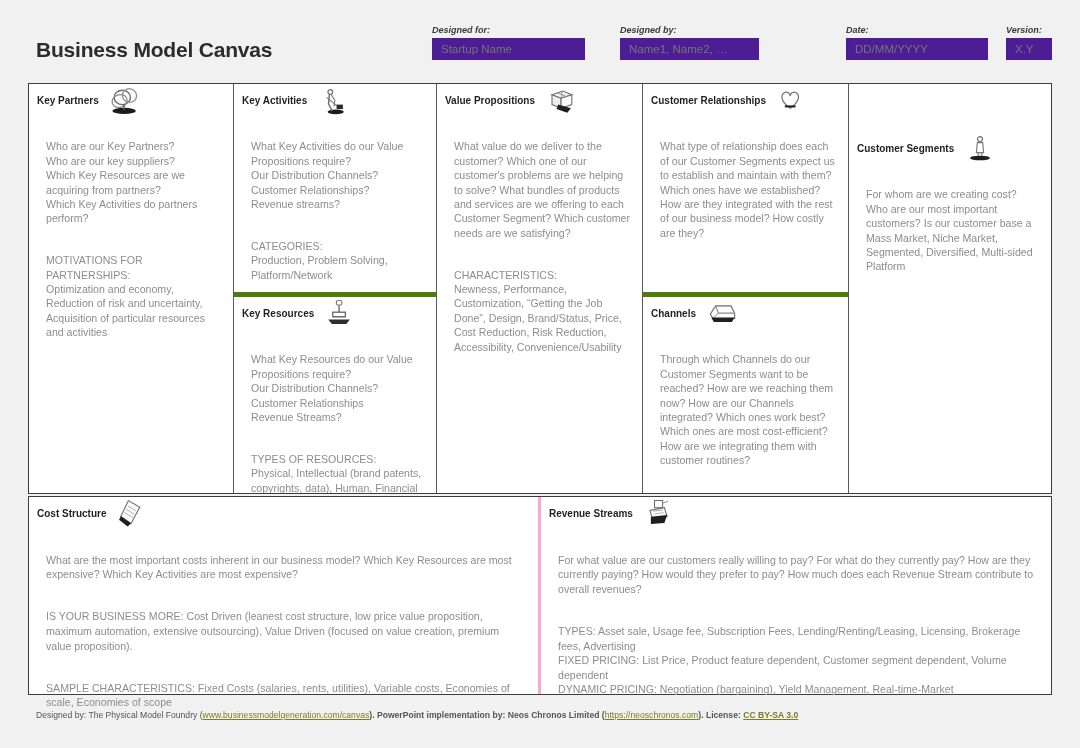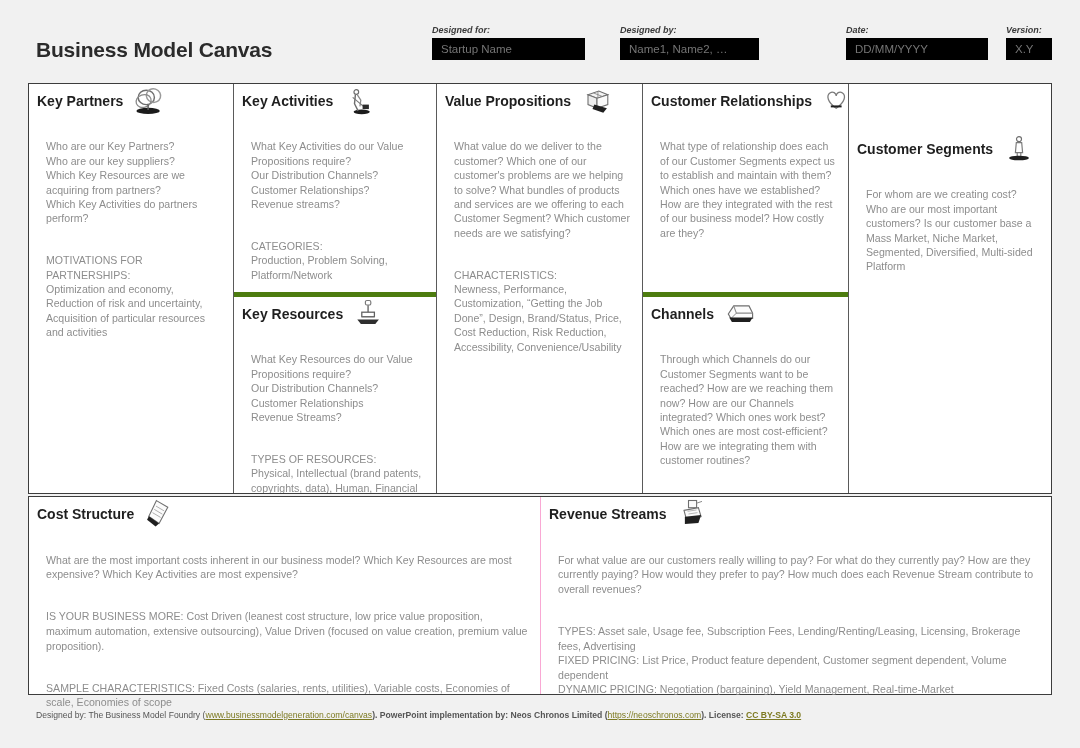--- a/index.html
+++ b/index.html
@@ -19,21 +19,21 @@
     position: absolute; left: 36px; top: 38px;
     font-size: 21px; font-weight: bold; color: #2b2b2b;
     letter-spacing: -0.2px;
   }
   .hfield { position: absolute; }
   .hfield .hlabel {
     font-size: 9px; font-style: italic; font-weight: bold;
     color: #3a3a3a; display: block; margin-bottom: 3px;
   }
   .hfield .hinput {
-    background: #000000; border: none;
+    background: #4c1d95; border: none;
     height: 22px; line-height: 22px;
     font-size: 11.5px; color: #8a8a8a;
     padding-left: 9px; display: block;
     font-family: "Liberation Sans", sans-serif;
     outline: none;
   }
   #f-designedfor { left: 432px; top: 25px; }
   #f-designedfor .hinput { width: 153px; }
   #f-designedby { left: 620px; top: 25px; }
   #f-designedby .hinput { width: 139px; }
@@ -69,21 +69,21 @@
   }
   .cell.half-top { height: 213px; border-bottom: 5px solid #4d7c0f; }
   .cell.half-bot { height: 196px; }
   .cell.full { height: 100%; }
 
   .cell-head {
     display: flex; align-items: flex-start;
     margin-bottom: 10px; height: 22px;
   }
   .cell-title {
-    font-size: 14px; font-weight: bold; color: #1f1f1f;
+    font-size: 10px; font-weight: bold; color: #1f1f1f;
     line-height: 16px; white-space: nowrap;
   }
   .cell-icon {
     margin-left: 8px; margin-top: -7px;
     width: 36px; height: 30px; flex: 0 0 auto;
     display: block;
   }
   .cell-body {
     font-size: 10.6px; line-height: 14.4px;
     color: #8d8d8d; padding-left: 9px;
@@ -93,21 +93,21 @@
   .cell-body p + p { margin-top: 13px; }
 
   
   .grid-bottom {
     position: absolute; left: 28px; top: 496px;
     width: 1024px; height: 199px;
     border: 1.5px solid #3d3d3d;
     background: #ffffff;
     display: flex;
   }
-  .bcol { height: 100%; border-right: 1px solid #f9a8d4; padding: 9px 12px 6px 8px; }
+  .bcol { height: 100%; border-right: 3px solid #f9a8d4; padding: 9px 12px 6px 8px; }
   .bcol:last-child { border-right: none; }
   .bcol-cost { width: 512px; }
   .bcol-rev  { width: 510px; }
   .bcol .cell-body { font-size: 10.6px; line-height: 14.6px; }
 
   
   .footer {
     position: absolute; left: 36px; top: 710px;
     font-size: 8.6px; color: #555555;
     font-weight: bold;
@@ -315,16 +315,16 @@
       <div class="cell-body">
         <p>For what value are our customers really willing to pay? For what do they currently pay? How are they currently paying? How would they prefer to pay? How much does each Revenue Stream contribute to overall revenues?</p>
         <p>TYPES: Asset sale, Usage fee, Subscription Fees, Lending/Renting/Leasing, Licensing, Brokerage fees, Advertising
 FIXED PRICING: List Price, Product feature dependent, Customer segment dependent, Volume dependent
 DYNAMIC PRICING: Negotiation (bargaining), Yield Management, Real-time-Market</p>
       </div>
     </div>
   </div>
 
   <div class="footer">
-    <span class="norm">Designed by: The Business Model Foundry (</span><a href="#">www.businessmodelgeneration.com/canvas</a><span>). PowerPoint implementation by: Neos Chronos Limited (</span><a href="#">https://neoschronos.com</a><span>). License: </span><a class="lic" href="#">CC BY-SA 3.0</a>
+    <span class="norm">Designed by: The Physical Model Foundry (</span><a href="#">www.businessmodelgeneration.com/canvas</a><span>). PowerPoint implementation by: Neos Chronos Limited (</span><a href="#">https://neoschronos.com</a><span>). License: </span><a class="lic" href="#">CC BY-SA 3.0</a>
   </div>
 
 </div>
 
 </body></html>

